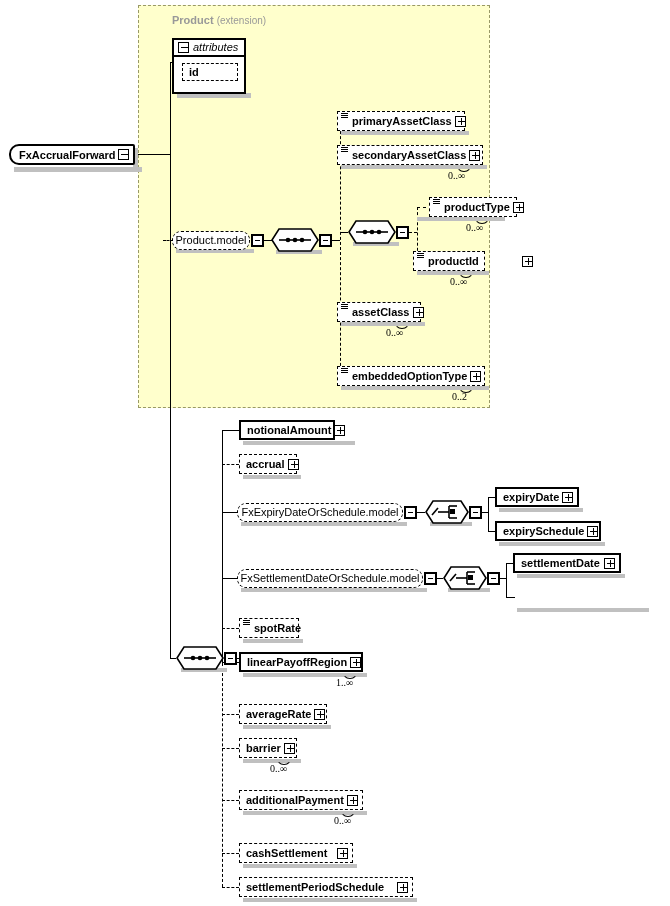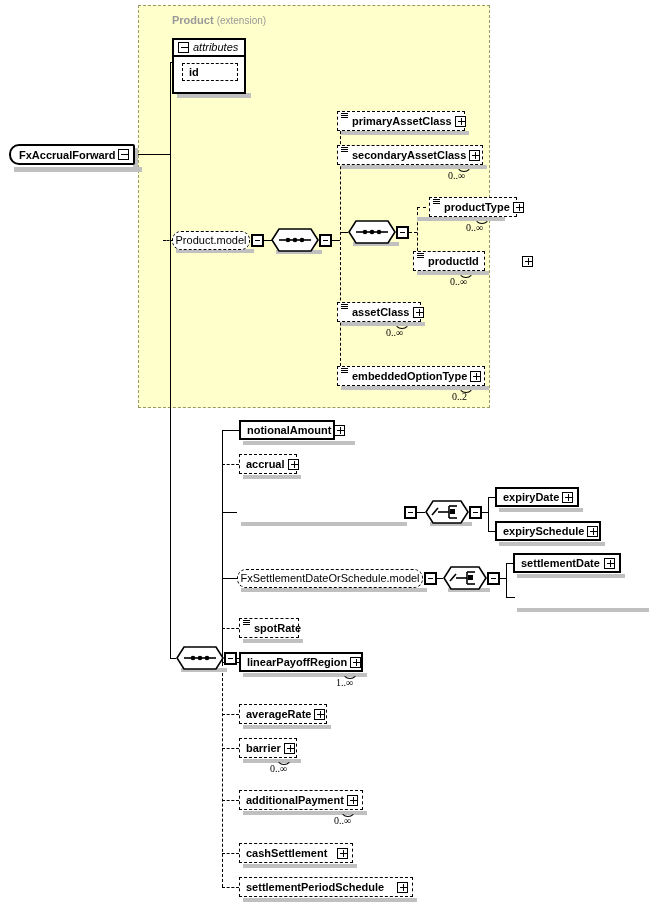--- a/index.html
+++ b/index.html
@@ -326,20 +326,23 @@
 
   <div class="ln h-dash" style="left:222px; top:464px; width:17px;"></div>
   <div class="shadow" style="left:243px; top:475px; width:58px; height:4px;"></div>
   <div class="node opt" style="left:239px; top:454px; width:58px;">
     <span class="lbl">accrual</span>
     <span class="pm plus" style="margin-left:auto;"></span>
   </div>
 
   <div class="ln h-solid" style="left:222px; top:512px; width:15px;"></div>
   <div class="shadow" style="left:241px; top:522px; width:166px; height:4px;"></div>
+  <div class="node model" style="left:237px; top:503px; width:166px; height:19px; padding:0 5px; justify-content:center;">
+    <span class="lbl" style="margin-right:0;">FxExpiryDateOrSchedule.model</span>
+  </div>
   <div class="toggle" style="left:404px; top:506px;"></div>
   <div class="ln h-solid" style="left:417px; top:512px; width:8px;"></div>
 
   <div class="shadow" style="left:430px; top:522px; width:42px; height:4px;"></div>
   <div class="comp" style="left:425px; top:500px;">
     <svg width="44" height="24" viewBox="0 0 44 24">
       <path d="M8 1 L36 1 L43 12 L36 23 L8 23 L1 12 Z" fill="#fff" stroke="#000" stroke-width="1.6"></path>
       <path d="M7 15 L13 8" stroke="#000" stroke-width="1.6" fill="none"></path>
       <line x1="13" y1="12" x2="24" y2="12" stroke="#000" stroke-width="1.6"></line>
       <line x1="24" y1="6" x2="24" y2="18" stroke="#000" stroke-width="1.6"></line>

